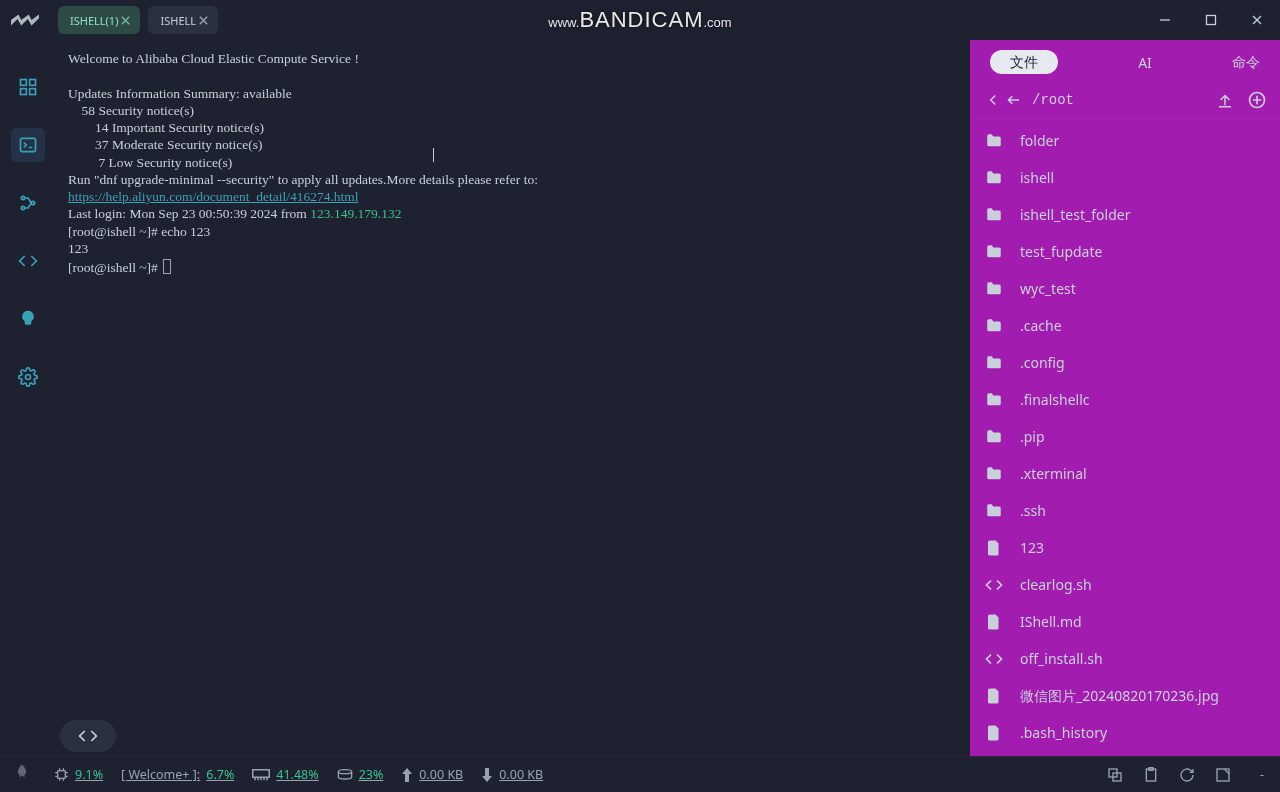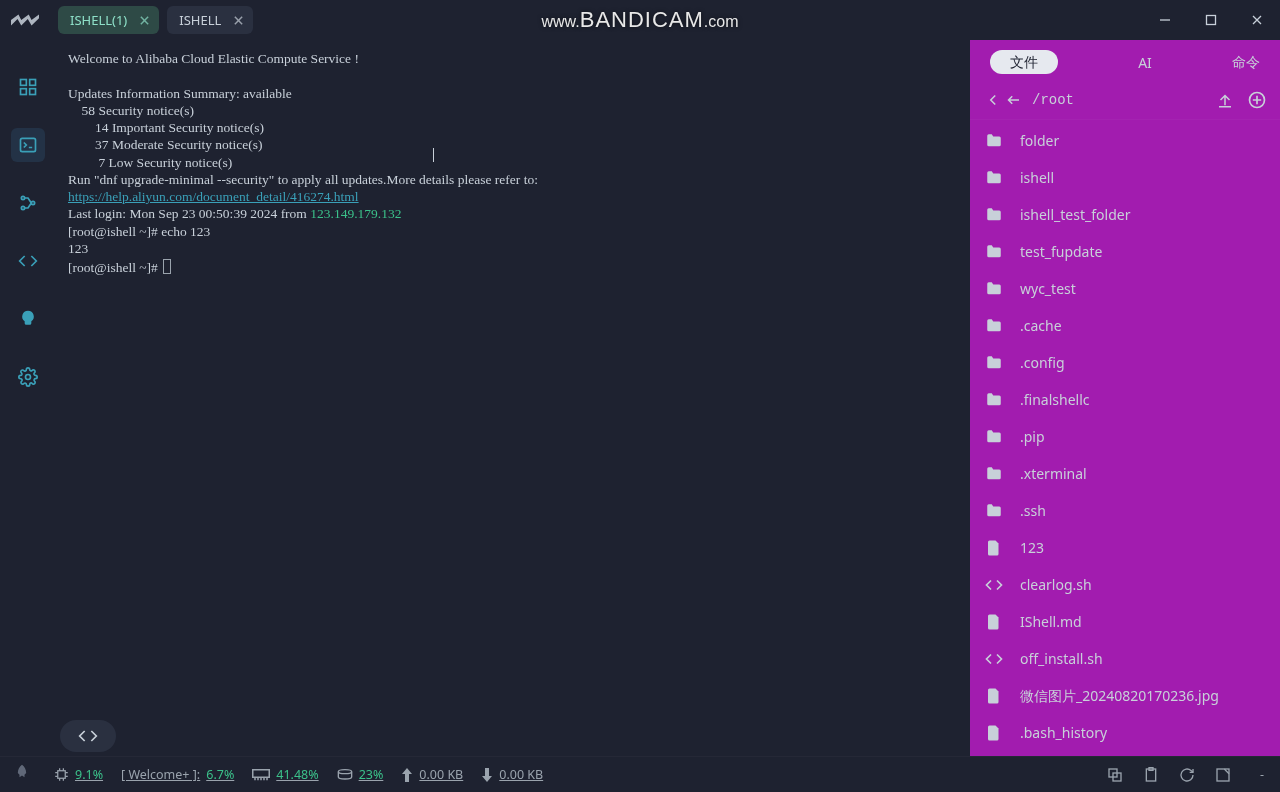--- a/index.html
+++ b/index.html
@@ -4,26 +4,26 @@
 <style>
   * { margin: 0; padding: 0; box-sizing: border-box; }
   html, body { width: 1280px; height: 792px; overflow: hidden; font-family: ui-sans-serif, system-ui, sans-serif; background:#1e2230; color:#c8d0d9; }
   .app { width:1280px; height:792px; display:flex; flex-direction:column; background:#1e2230; }
 
   
   .titlebar { height:40px; display:flex; align-items:center; position:relative; padding:0 8px 0 10px; background:#1e2230; }
   .logo { width:30px; height:12px; display:flex; align-items:center; justify-content:center; margin-right:18px; }
   .logo svg { width:28px; height:12px; }
   .tabs { display:flex; gap:8px; align-items:center; }
-  .tab { height:28px; display:flex; align-items:center; padding:0 8px 0 12px; border-radius:6px; font-size:13px; gap:10px; cursor:pointer; }
+  .tab { height:28px; display:flex; align-items:center; padding:0 8px 0 12px; border-radius:6px; font-size:11px; cursor:pointer; }
   .tab.active { background:#2e4a46; color:#8ee0c8; }
   .tab.inactive { background:#2a3040; color:#c8d0d9; }
   .tab .close { width:14px; height:14px; display:flex; align-items:center; justify-content:center; opacity:.7; }
   .watermark { position:absolute; left:50%; top:50%; transform:translate(-50%,-50%); font-family: Impact, 'Arial Black', sans-serif; font-size:22px; letter-spacing:1px; color:#e8e8e8; text-shadow:0 0 4px rgba(0,0,0,.6); white-space:nowrap; }
-  .watermark .www { font-size:16px; text-transform:lowercase; letter-spacing:0; }
+  .watermark .www { font-size:13px; text-transform:lowercase; letter-spacing:0; }
   .win-controls { position:absolute; right:0; top:0; height:40px; display:flex; }
   .win-btn { width:46px; height:40px; display:flex; align-items:center; justify-content:center; color:#c8d0d9; cursor:pointer; }
 
   
   .main-row { flex:1 1 auto; display:flex; min-height:0; }
 
   
   .rail { width:56px; background:#1e2230; display:flex; flex-direction:column; align-items:center; padding-top:30px; gap:24px; }
   .rail-item { width:34px; height:34px; display:flex; align-items:center; justify-content:center; border-radius:6px; color:#3aa0b8; cursor:pointer; }
   .rail-item.active { background:#233246; color:#3aa0b8; }

